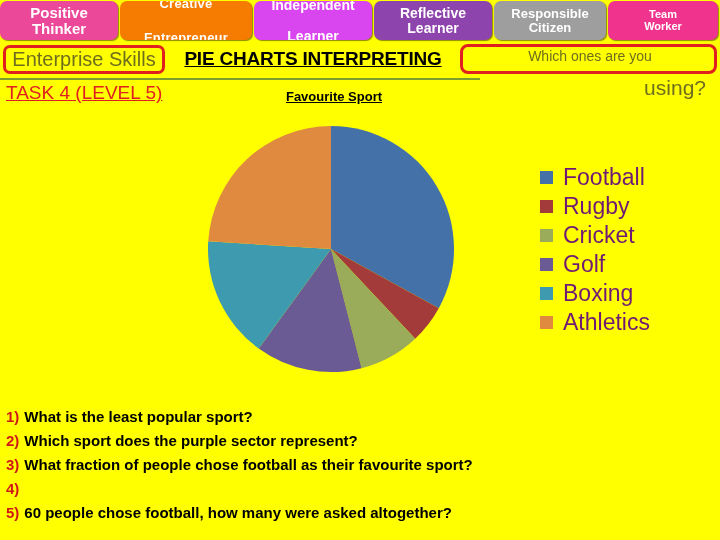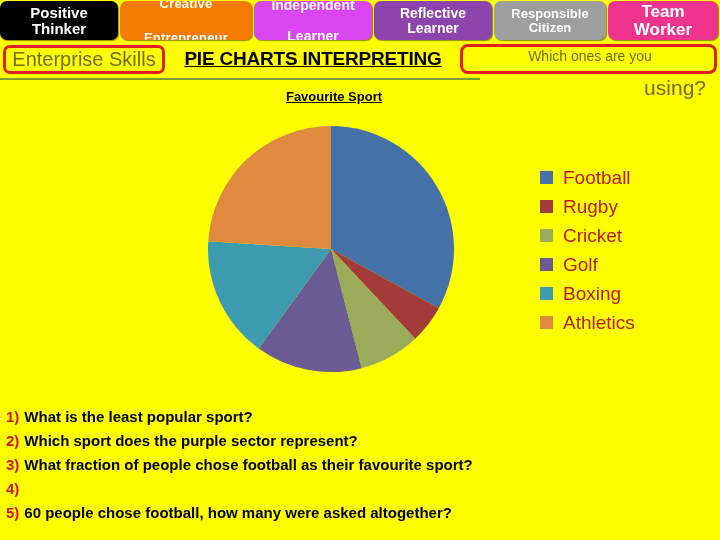--- a/index.html
+++ b/index.html
@@ -42,21 +42,21 @@
     box-sizing: border-box;
     overflow: hidden;
   }
   .banner .ln { display: block; white-space: nowrap; }
 
   .b-positive    { width: 118px; background: #F4A07A; font-size: 15px; }
   .b-creative    { width: 132px; background: #F57C00; font-size: 13px; letter-spacing: .2px;}
   .b-independent { width: 118px; background: #1FC25C; font-size: 14px; }
   .b-reflective  { width: 118px; background: #8E44AD; font-size: 14px; }
   .b-responsible { width: 112px; background: #9E9E9E; font-size: 13px; }
-  .b-team        { width: 110px; background: #F0348E; font-size: 17px; border-radius: 7px; }
+  .b-team        { width: 110px; background: #F0348E; font-size: 11px; border-radius: 7px; }
 
   
   #title-area {
     position: absolute;
     left: 0; top: 40px;
     width: 720px;
     height: 75px;
   }
   #enterprise-skills-box {
     position: absolute;
@@ -158,22 +158,22 @@
     display: flex;
     align-items: center;
     height: 29px;
   }
   .legend-swatch {
     width: 13px; height: 13px;
     margin-right: 10px;
     flex: 0 0 auto;
   }
   .legend-label {
-    color: #b91c1c;
-    font-size: 19px;
+    color: #701a75;
+    font-size: 23px;
     white-space: nowrap;
   }
 
   
   #questions {
     position: absolute;
     left: 6px; top: 408px;
     width: 700px;
   }
   .question-row {
@@ -192,21 +192,21 @@
   .q-text {
     color: #000000;
     font-size: 15px;
     font-weight: bold;
   }
 </style>
 </head>
 <body>
 
 <div id="banner-strip">
-  <div class="banner b-positive" style="background: #000000;">
+  <div class="banner b-positive" style="background: #ec4899;">
     <span class="ln">Positive</span>
     <span class="ln">Thinker</span>
   </div>
   <div class="banner b-creative" style="background: rgb(245, 124, 0); gap: 20px;">
     <span class="ln">Creative</span>
     <span class="ln">Entrepreneur</span>
   </div>
   <div class="banner b-independent" style="background: #d946ef; gap: 16px;">
     <span class="ln">Independent</span>
     <span class="ln">Learner</span>
@@ -232,20 +232,21 @@
   </div>
 
   <div id="pie-charts-title">PIE CHARTS INTERPRETING</div>
 
   <div id="which-ones-box"></div>
   <div id="which-ones-line1">Which ones are you</div>
   <div id="which-ones-line2">using?</div>
 
   <div id="green-rule"></div>
 
+  <div id="task-label">TASK 4 (LEVEL 5)</div>
 </div>
 
 <div id="chart-title">Favourite Sport</div>
 
 <div id="pie-wrap">
   <svg id="pie-svg" width="248" height="248" viewBox="0 0 248 248">
     <g id="pie-slices">
         <path d="M 124 124 L 124.00 1.00 A 123 123 0 0 1 231.79 183.26 Z" fill="#4472A8"></path>
         <path d="M 124 124 L 231.79 183.26 A 123 123 0 0 1 208.20 213.66 Z" fill="#A33B3B"></path>
         <path d="M 124 124 L 208.20 213.66 A 123 123 0 0 1 154.59 243.14 Z" fill="#9AAB5A"></path>

